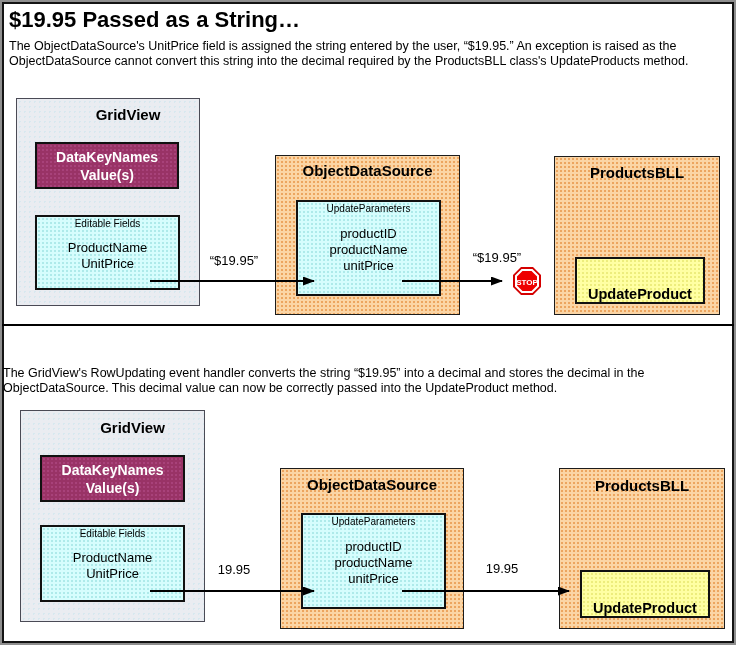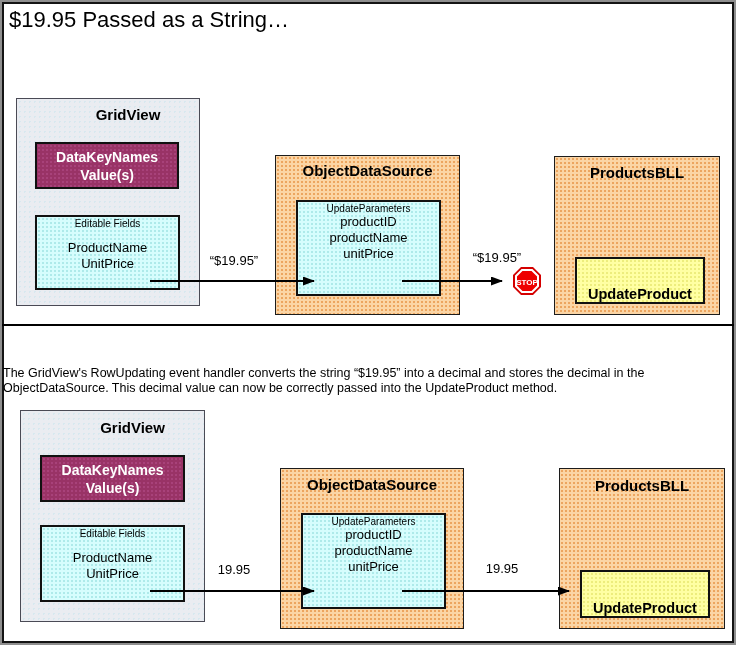--- a/index.html
+++ b/index.html
@@ -3,51 +3,52 @@
 <meta charset="utf-8">
 <style>
   html,body{margin:0;padding:0;background:#fff;}
   .canvas{
     position:relative;width:736px;height:645px;box-sizing:border-box;
     background:#ffffff;border:2px solid #8f8f8f;
     box-shadow:inset 0 0 0 2px #141414;
     font-family:"Liberation Sans","DejaVu Sans",sans-serif;color:#000;overflow:hidden;
   }
   .abs{position:absolute;}
-  .sec-title{font-size:22px;font-weight:normal;white-space:nowrap;}
+  .sec-title{font-size:22px;font-weight:bold;white-space:nowrap;}
   .sec-desc{font-size:12.5px;line-height:14.5px;}
   .divider{left:0;right:0;height:2px;background:#000;}
   
   .gv-panel{border:1px solid #4a4a55;background-color:#eaecf1;
     background-image:radial-gradient(#d7e8ef 1px,rgba(0,0,0,0) 1px);background-size:5px 5px;padding-left:20px;}
   .tan-panel{border:1px solid #1c1c1c;background-color:#fbd5a5;
     background-image:radial-gradient(#eca55f 1px,rgba(0,0,0,0) 1px);background-size:4px 4px;}
   .cyan-box{border:2px solid #111;background-color:#d6fdfd;
     background-image:radial-gradient(#aeeaea 1px,rgba(0,0,0,0) 1px);background-size:4px 4px;
     text-align:center;}
   .mag-box{border:2px solid #111;background-color:#993366;
     background-image:radial-gradient(#a8427a 1px,rgba(0,0,0,0) 1px);background-size:4px 4px;
     color:#fff;font-weight:bold;font-size:14px;line-height:18px;text-align:center;
     display:flex;flex-direction:column;justify-content:center;}
   .yel-box{border:2px solid #111;background-color:#ffffa3;
     background-image:radial-gradient(#ececf7 0px,rgba(0,0,0,0) 0px),radial-gradient(#eded7d 1px,rgba(0,0,0,0) 1px);background-size:4px 4px;
     display:flex;align-items:flex-end;justify-content:center;font-weight:bold;font-size:14.5px;}
   .panel-title{width:100%;text-align:center;font-weight:bold;font-size:15px;}
   .inner-title{font-weight:normal;font-size:10px;margin-top:1px;}
   .field-lines{font-size:13px;line-height:16px;margin-top:11px;}
-  .param-lines{font-size:13px;line-height:16px;}
+  .param-lines{font-size:13px;line-height:16px;margin-top:12px;}
   .arrow-label{position:absolute;width:84px;text-align:center;font-size:13px;white-space:nowrap;}
   .overlay{position:absolute;left:0;top:0;pointer-events:none;}
 </style>
 </head>
 <body>
 
 <div class="canvas">
 
   <div class="abs sec-title" style="left:7px;top:5px;">$19.95 Passed as a String…</div>
+  <div class="abs sec-desc" style="left:7px;top:37px;width:718px;">The ObjectDataSource's UnitPrice field is assigned the string entered by the user, “$19.95.” An exception is raised as the ObjectDataSource cannot convert this string into the decimal required by the ProductsBLL class's UpdateProducts method.</div>
 
   <div class="abs gv-panel" style="left:14px;top:96px;width:184px;height:208px;box-sizing:border-box;">
     <div class="abs panel-title" style="top:7px;">GridView</div>
     <div class="abs mag-box" style="left:18px;top:43px;width:144px;height:47px;box-sizing:border-box;">
       <div>DataKeyNames</div>
       <div>Value(s)</div>
     </div>
     <div class="abs cyan-box" style="left:18px;top:116px;width:145px;height:75px;box-sizing:border-box;">
       <div class="inner-title">Editable Fields</div>
       <div class="field-lines">

